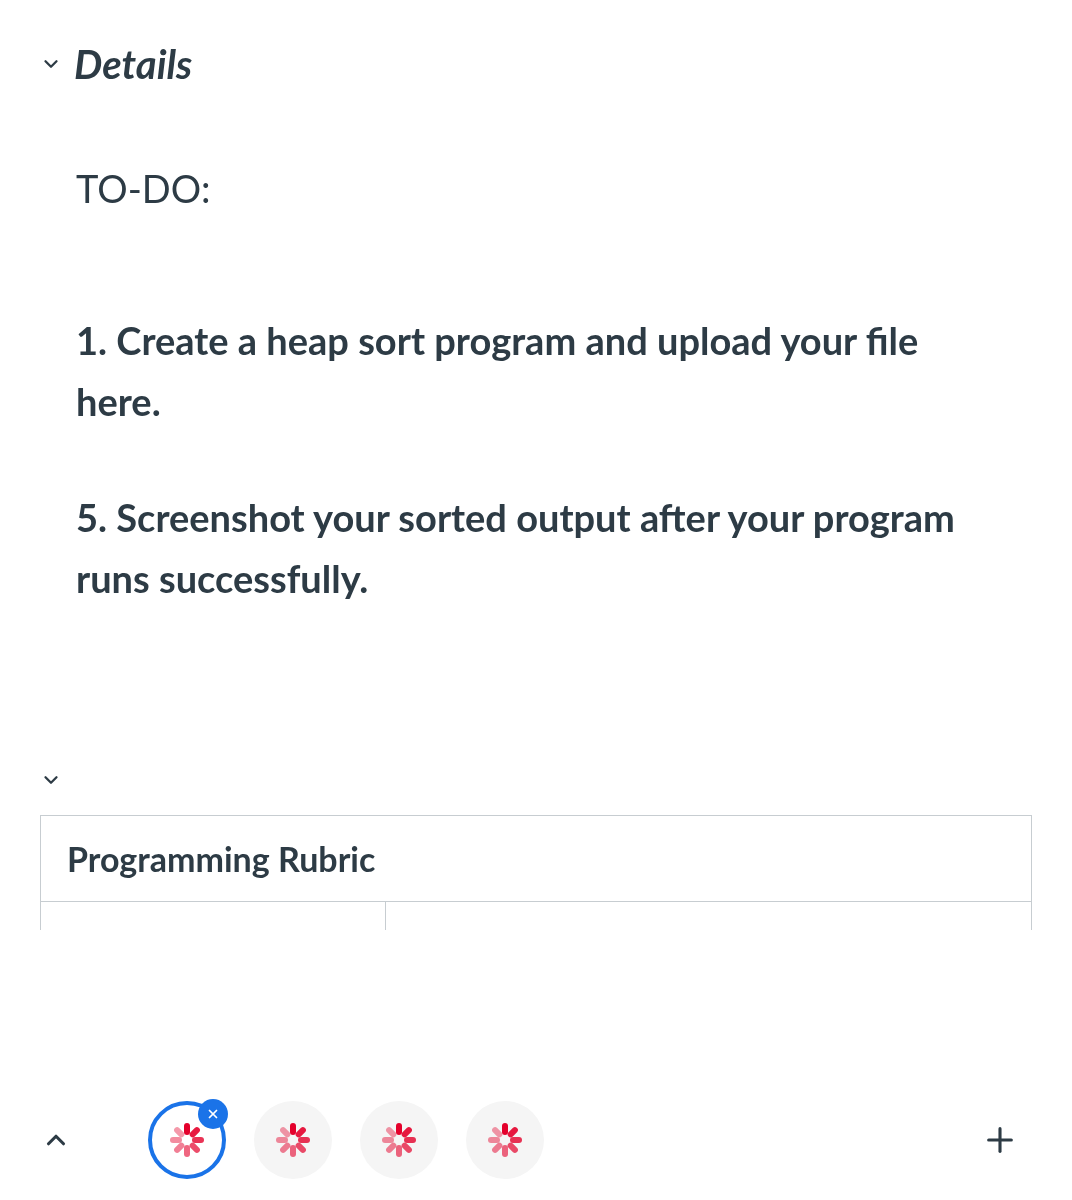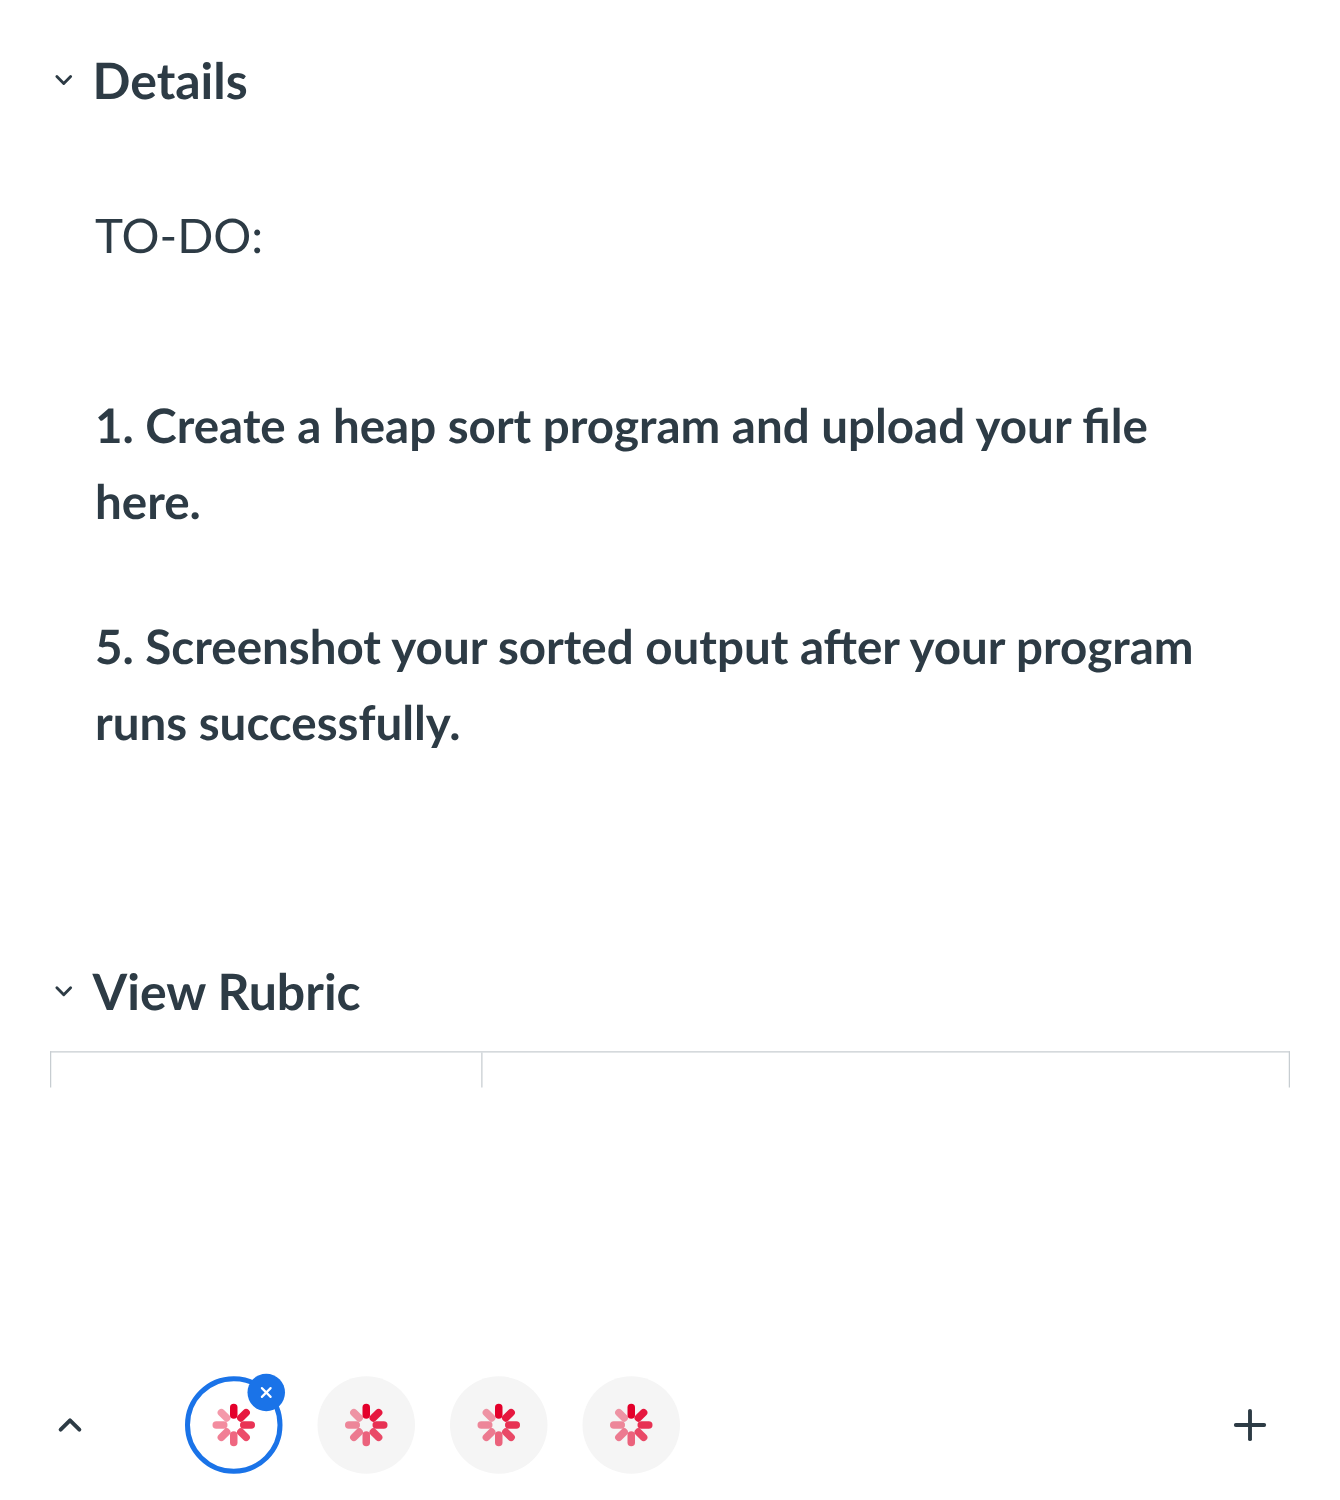--- a/index.html
+++ b/index.html
@@ -15,20 +15,21 @@
     position: relative;
   }
   .content {
     padding: 40px 40px 0 40px;
   }
   .toggle-row {
     display: flex;
     align-items: center;
     gap: 12px;
     cursor: pointer;
+    font-style: italic;
   }
   .toggle-row .chevron {
     width: 22px;
     height: 22px;
     display: inline-flex;
     align-items: center;
     justify-content: center;
   }
   .toggle-row .chevron svg { width: 22px; height: 22px; }
   .toggle-row h2 {
@@ -177,24 +178,24 @@
     <div class="para">5. Screenshot your sorted output after your program runs successfully.</div>
   </div>
 
   <div class="rubric-section">
     <div class="toggle-row">
       <span class="chevron">
         <svg viewBox="0 0 24 24" fill="none" stroke="#2d3b45" stroke-width="2.5" stroke-linecap="round" stroke-linejoin="round">
             <polyline points="6 9 12 15 18 9"></polyline>
           </svg>
       </span>
-      <h2>View Rubric</h2>
     </div>
 
     <div class="rubric-table">
+      <div class="rubric-title-cell">Programming Rubric</div>
       <div class="rubric-subrow">
         <div class="rubric-subcell"></div>
       </div>
     </div>
   </div>
 
 </div>
 
 <div class="toolbar">
   <div class="collapse-btn">

